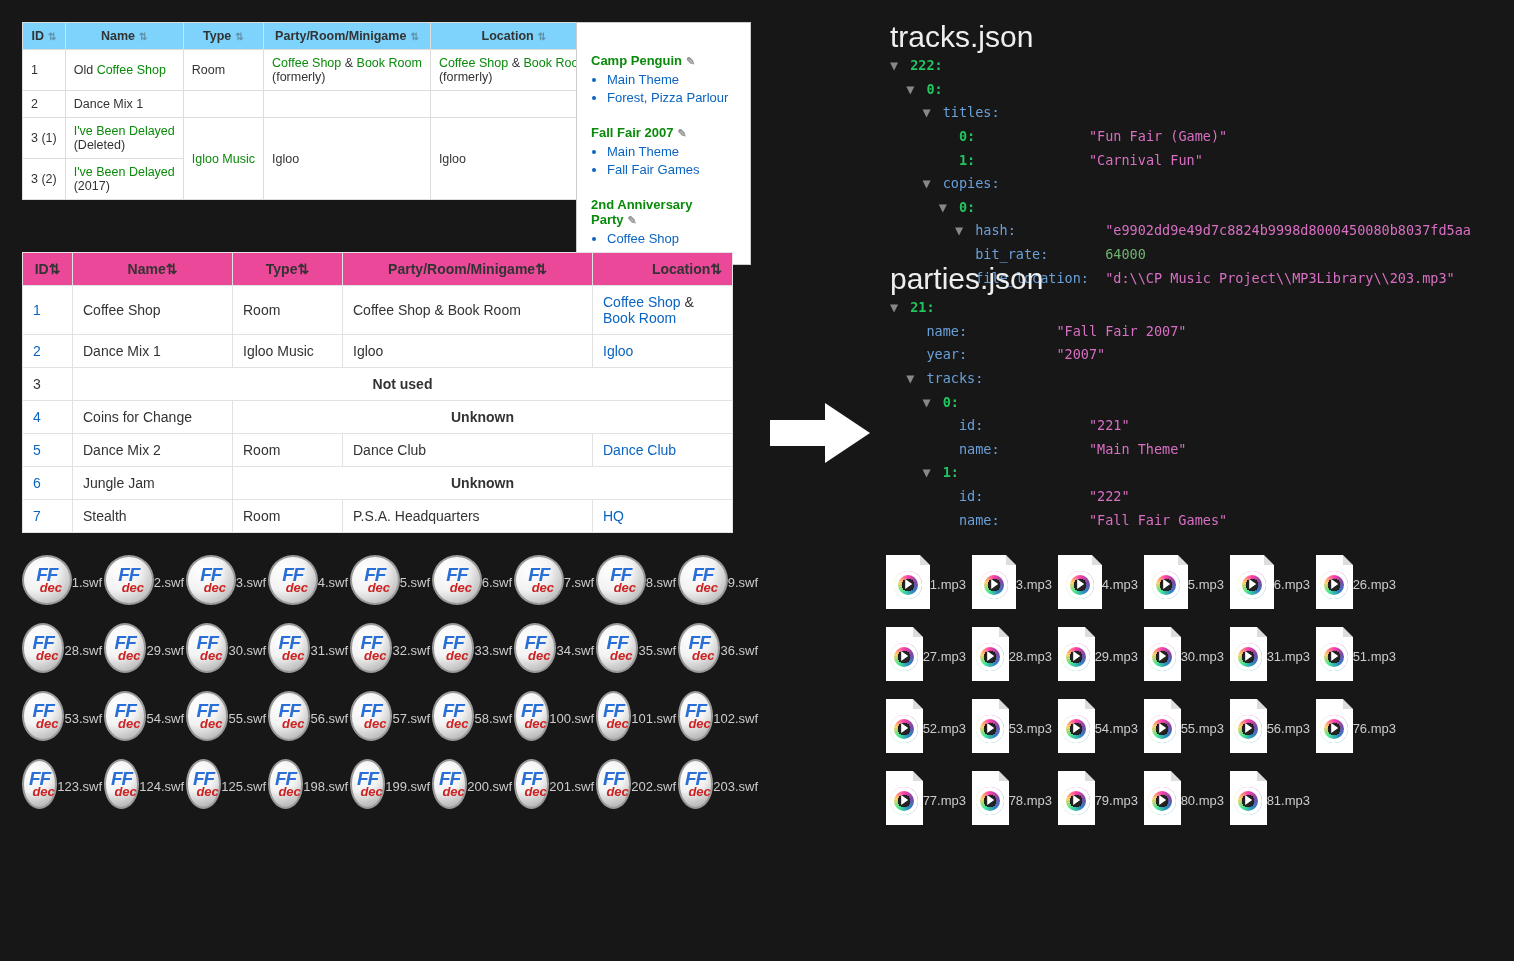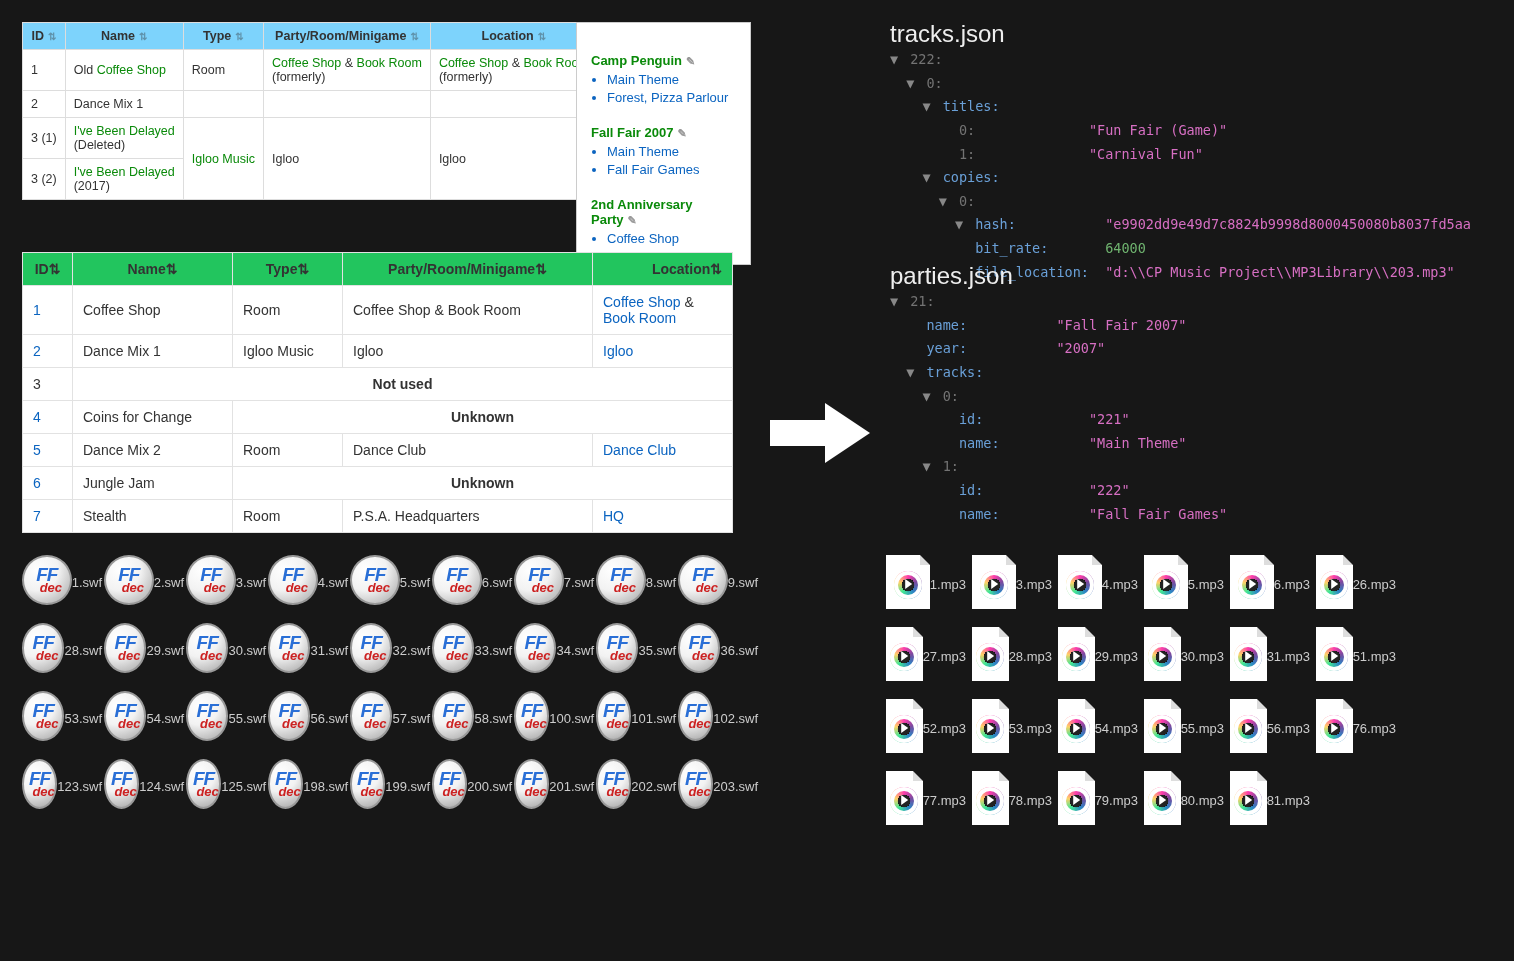--- a/index.html
+++ b/index.html
@@ -86,21 +86,21 @@
     color: #333;
   }
   .wiki-table2 th, .wiki-table2 td {
     border: 1px solid #e2e2e2;
     padding: 8px 10px;
     text-align: left;
   }
   .wiki-table2 th {
     font-weight: bold;
     text-align: center;
-    background: #22c55e;
+    background: #ec4899;
   }
   .wiki-table2 .center { text-align: center; font-weight: bold; }
 
   
   .file-grid {
     display: grid;
     grid-template-columns: repeat(9, 80px);
     gap: 18px 2px;
     font-size: 13px;
     color: #ccc;
@@ -171,32 +171,32 @@
     width:0;height:0;
     border-left:7px solid #fff;
     border-top:5px solid transparent;
     border-bottom:5px solid transparent;
     z-index:2;
   }
 
   
   .json-title {
     font-family: "Segoe UI", Arial, sans-serif;
-    font-size: 24px;
+    font-size: 30px;
     color: #eee;
   }
   .json-tree {
     font-family: "Consolas", "Menlo", monospace;
     font-size: 13.5px;
     line-height: 1.75;
     color: #ddd;
   }
   .json-tree .row { white-space: pre; }
   .tri { color:#888; display:inline-block; width:12px; }
-  .k-num { color:#737373; }      
+  .k-num { color:#22c55e;font-weight:bold; }      
   .k-name { color:#6aa0d8; }     
   .v-str { color:#d76fc3; }      
   .v-num { color:#6fb36f; }      
 
   
   .big-arrow {
     position:absolute;
     color:#fff;
   }
   .big-arrow svg { display:block; }

